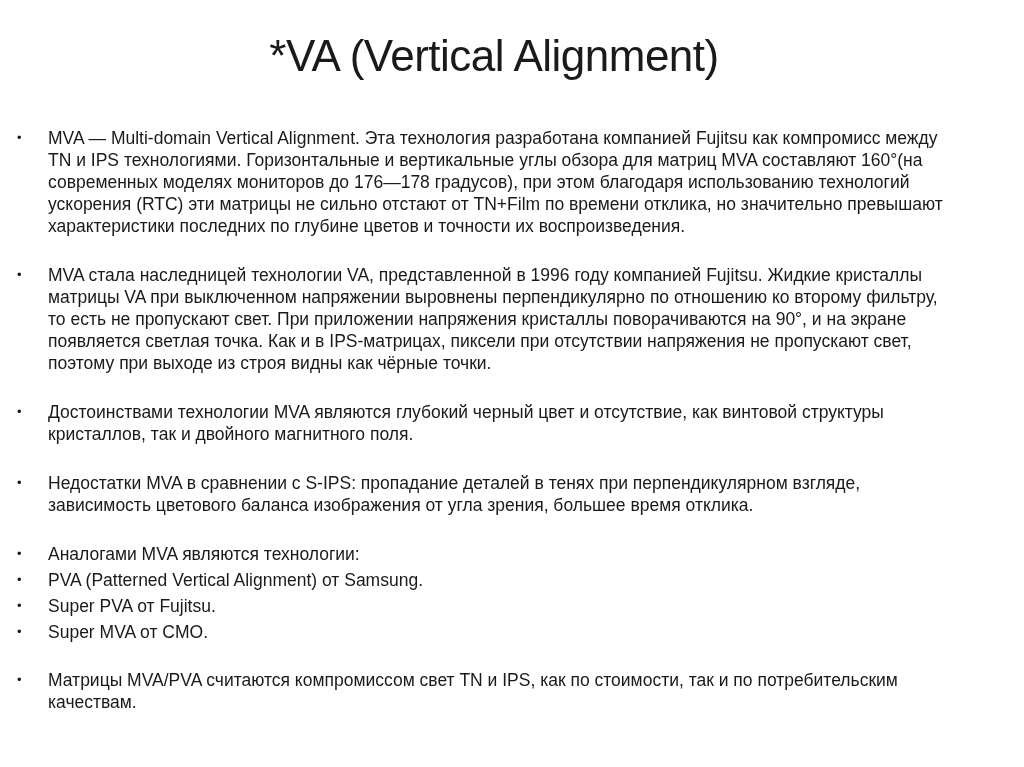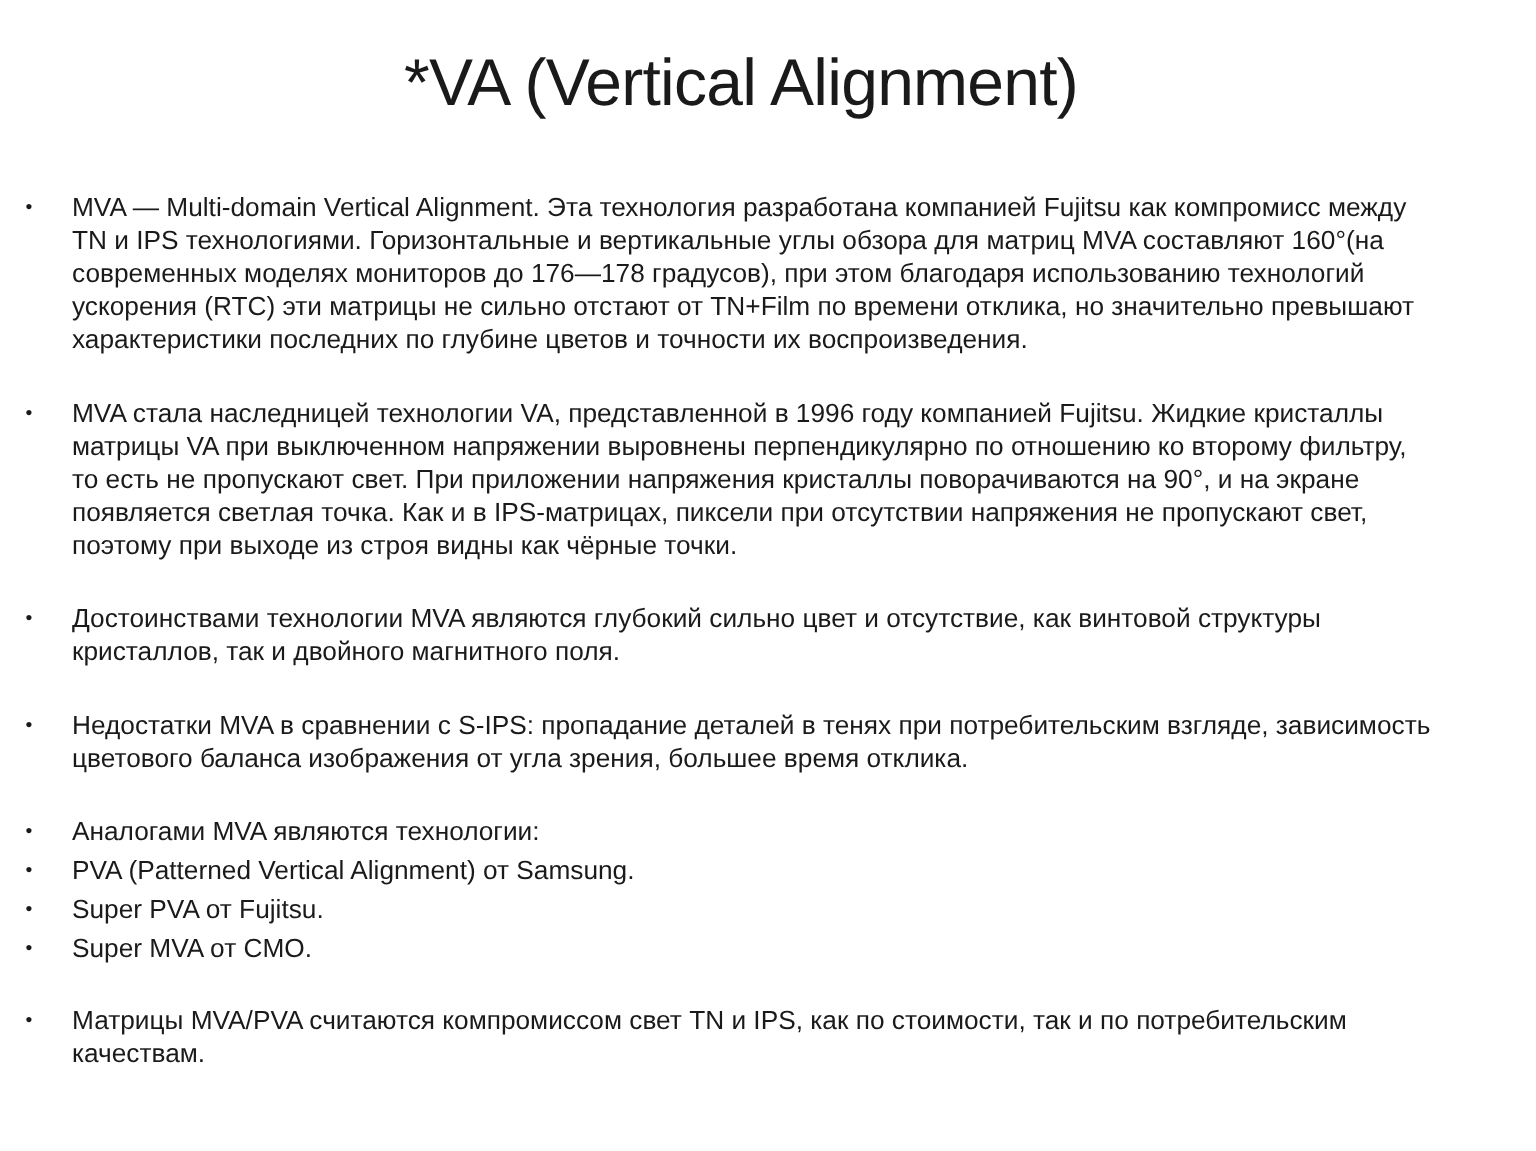--- a/index.html
+++ b/index.html
@@ -62,25 +62,25 @@
       <li>
         <span class="marker">•</span>
         <span class="txt">MVA — Multi-domain Vertical Alignment. Эта технология разработана компанией Fujitsu как компромисс между TN и IPS технологиями. Горизонтальные и вертикальные углы обзора для матриц MVA составляют 160°(на современных моделях мониторов до 176—178 градусов), при этом благодаря использованию технологий ускорения (RTC) эти матрицы не сильно отстают от TN+Film по времени отклика, но значительно превышают характеристики последних по глубине цветов и точности их воспроизведения.</span>
       </li>
       <li>
         <span class="marker">•</span>
         <span class="txt">MVA стала наследницей технологии VA, представленной в 1996 году компанией Fujitsu. Жидкие кристаллы матрицы VA при выключенном напряжении выровнены перпендикулярно по отношению ко второму фильтру, то есть не пропускают свет. При приложении напряжения кристаллы поворачиваются на 90°, и на экране появляется светлая точка. Как и в IPS-матрицах, пиксели при отсутствии напряжения не пропускают свет, поэтому при выходе из строя видны как чёрные точки.</span>
       </li>
       <li>
         <span class="marker">•</span>
-        <span class="txt">Достоинствами технологии MVA являются глубокий сильно цвет и отсутствие, как винтовой структуры кристаллов, так и двойного магнитного поля.</span>
+        <span class="txt">Достоинствами технологии MVA являются глубокий черный цвет и отсутствие, как винтовой структуры кристаллов, так и двойного магнитного поля.</span>
       </li>
       <li>
         <span class="marker">•</span>
-        <span class="txt">Недостатки MVA в сравнении с S-IPS: пропадание деталей в тенях при потребительским взгляде, зависимость цветового баланса изображения от угла зрения, большее время отклика.</span>
+        <span class="txt">Недостатки MVA в сравнении с S-IPS: пропадание деталей в тенях при перпендикулярном взгляде, зависимость цветового баланса изображения от угла зрения, большее время отклика.</span>
       </li>
       <li>
         <span class="marker">•</span>
         <span class="txt">Аналогами MVA являются технологии:</span>
       </li>
       <li>
         <span class="marker">•</span>
         <span class="txt">PVA (Patterned Vertical Alignment) от Samsung.</span>
       </li>
       <li>

